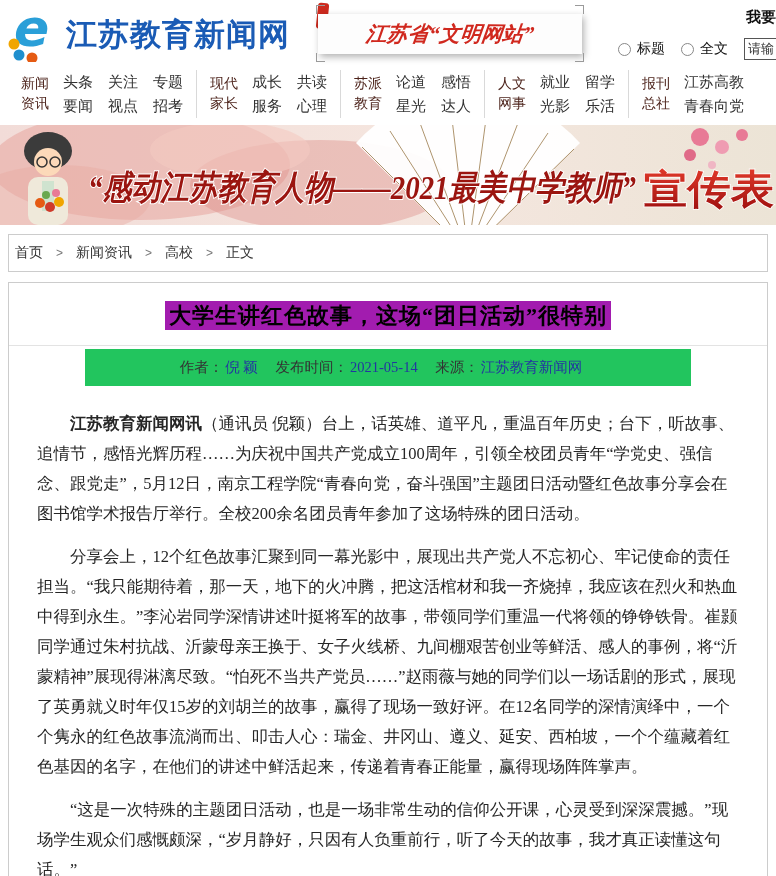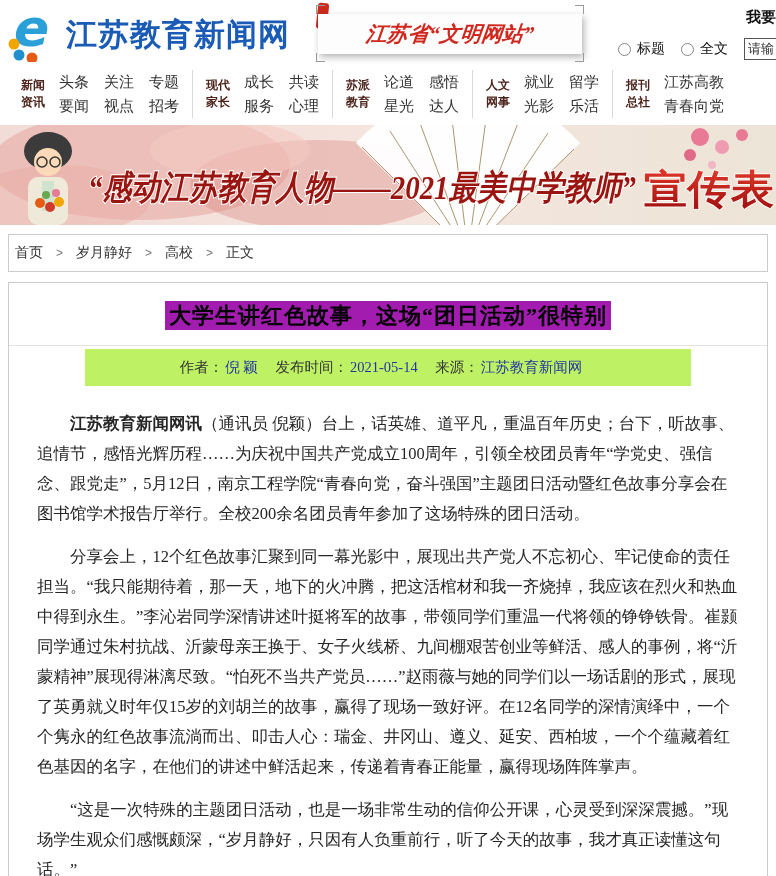--- a/index.html
+++ b/index.html
@@ -36,42 +36,42 @@
   .hdr-right { position:absolute; left:612px; top:0; width:164px; height:66px; }
   .contribute { position:absolute; right:0; top:8px; font-weight:bold; font-size:15px; color:#111; white-space:nowrap; }
   .search-row { position:absolute; left:6px; top:38px; display:flex; align-items:center; gap:6px; white-space:nowrap; }
   .radio-dot { display:inline-block; width:13px; height:13px; border:1px solid #888; border-radius:50%; background:#fff; cursor:pointer; }
   .radio-lbl { font-size:14px; color:#111; margin-right:10px; }
   .search-input { width:70px; height:22px; border:1px solid #555; font-size:13px; padding:2px 3px; color:#333; }
   
   .nav { display:flex; align-items:center; height:56px; padding-left:8px; overflow:hidden; }
   .nav-group { display:flex; align-items:center; padding:0 13px; }
   .nav-group + .nav-group { border-left:1px solid #d9d9d9; }
-  .nav-title { font-weight:bold; font-size:12px; color:#4d241c; line-height:1.4; margin-right:14px; white-space:nowrap; }
+  .nav-title { font-weight:normal; font-size:14px; color:#4d241c; line-height:1.4; margin-right:14px; white-space:nowrap; }
   .nav-rows  { font-size:15px; color:#333; line-height:1.6; }
   .nav-row { display:flex; gap:15px; white-space:nowrap; }
   .nav-link { cursor:pointer; }
   
   .banner { width:776px; height:100px; margin-top:3px; cursor:pointer; }
   
   .breadcrumb {
     margin:9px 8px 10px 8px; border:1px solid #ccc; height:38px;
     display:flex; align-items:center; gap:13px; padding:0 6px; font-size:14px; color:#333;
   }
   .crumb { cursor:pointer; }
   .crumb-sep { color:#777; font-size:12px; }
   
   .article { margin:0 8px; border:1px solid #ccc; border-bottom:none; height:596px; padding-top:16px; }
   .title-wrap { text-align:center; padding:2px 30px 14px; border-bottom:1px solid #e3e3e3; }
   .article-title {
     display:inline; background:#a21caf; color:#000;
     font-family:"Liberation Serif","DejaVu Serif",serif; font-size:22px; letter-spacing:1px;
     padding:2px 4px;
   }
-  .meta { margin:3px 76px 0; background:#bef264; padding:9px 0; text-align:center;
+  .meta { margin:3px 76px 0; background:#22c55e; padding:9px 0; text-align:center;
     font-size:14.5px; color:#333; font-family:"Liberation Serif","DejaVu Serif",serif; }
   .meta b { font-weight:normal; }
   .meta .val { color:#2336a0; margin:0 14px 0 2px; }
   .body { padding:22px 28px 0; font-family:"Liberation Serif","DejaVu Serif",serif;
     font-size:16.5px; line-height:1.82; color:#262626; }
   .body p { text-indent:2em; margin-bottom:13px; }
   .lead { font-weight:bold; font-family:"Liberation Sans","DejaVu Sans",sans-serif; }
 </style>
 </head>
 <body>
@@ -259,21 +259,21 @@
         <circle cx="56" cy="68" r="4" fill="#e87a96"></circle>
       </g>
       <text x="88" y="74" font-family="Liberation Serif, DejaVu Serif, serif" font-size="34" font-weight="bold" font-style="italic" fill="#9b1510" stroke="#ffffff" stroke-width="2" paint-order="stroke" textLength="548" lengthAdjust="spacingAndGlyphs">“感动江苏教育人物——2021最美中学教师”</text>
       <text x="644" y="78" font-family="Liberation Sans, DejaVu Sans, sans-serif" font-size="40" font-weight="bold" fill="url(#redGrad)" stroke="#ffffff" stroke-width="1.5" paint-order="stroke" textLength="130" lengthAdjust="spacingAndGlyphs">宣传表</text>
     </svg>
   </div>
 
   <div class="breadcrumb">
     <span class="crumb">首页</span>
     <span class="crumb-sep">&gt;</span>
-    <span class="crumb">岁月静好</span>
+    <span class="crumb">新闻资讯</span>
     <span class="crumb-sep">&gt;</span>
     <span class="crumb">高校</span>
     <span class="crumb-sep">&gt;</span>
     <span class="crumb">正文</span>
   </div>
 
   <div class="article">
     <div class="title-wrap">
       <h1 class="article-title">大学生讲红色故事，这场“团日活动”很特别</h1>
     </div>

